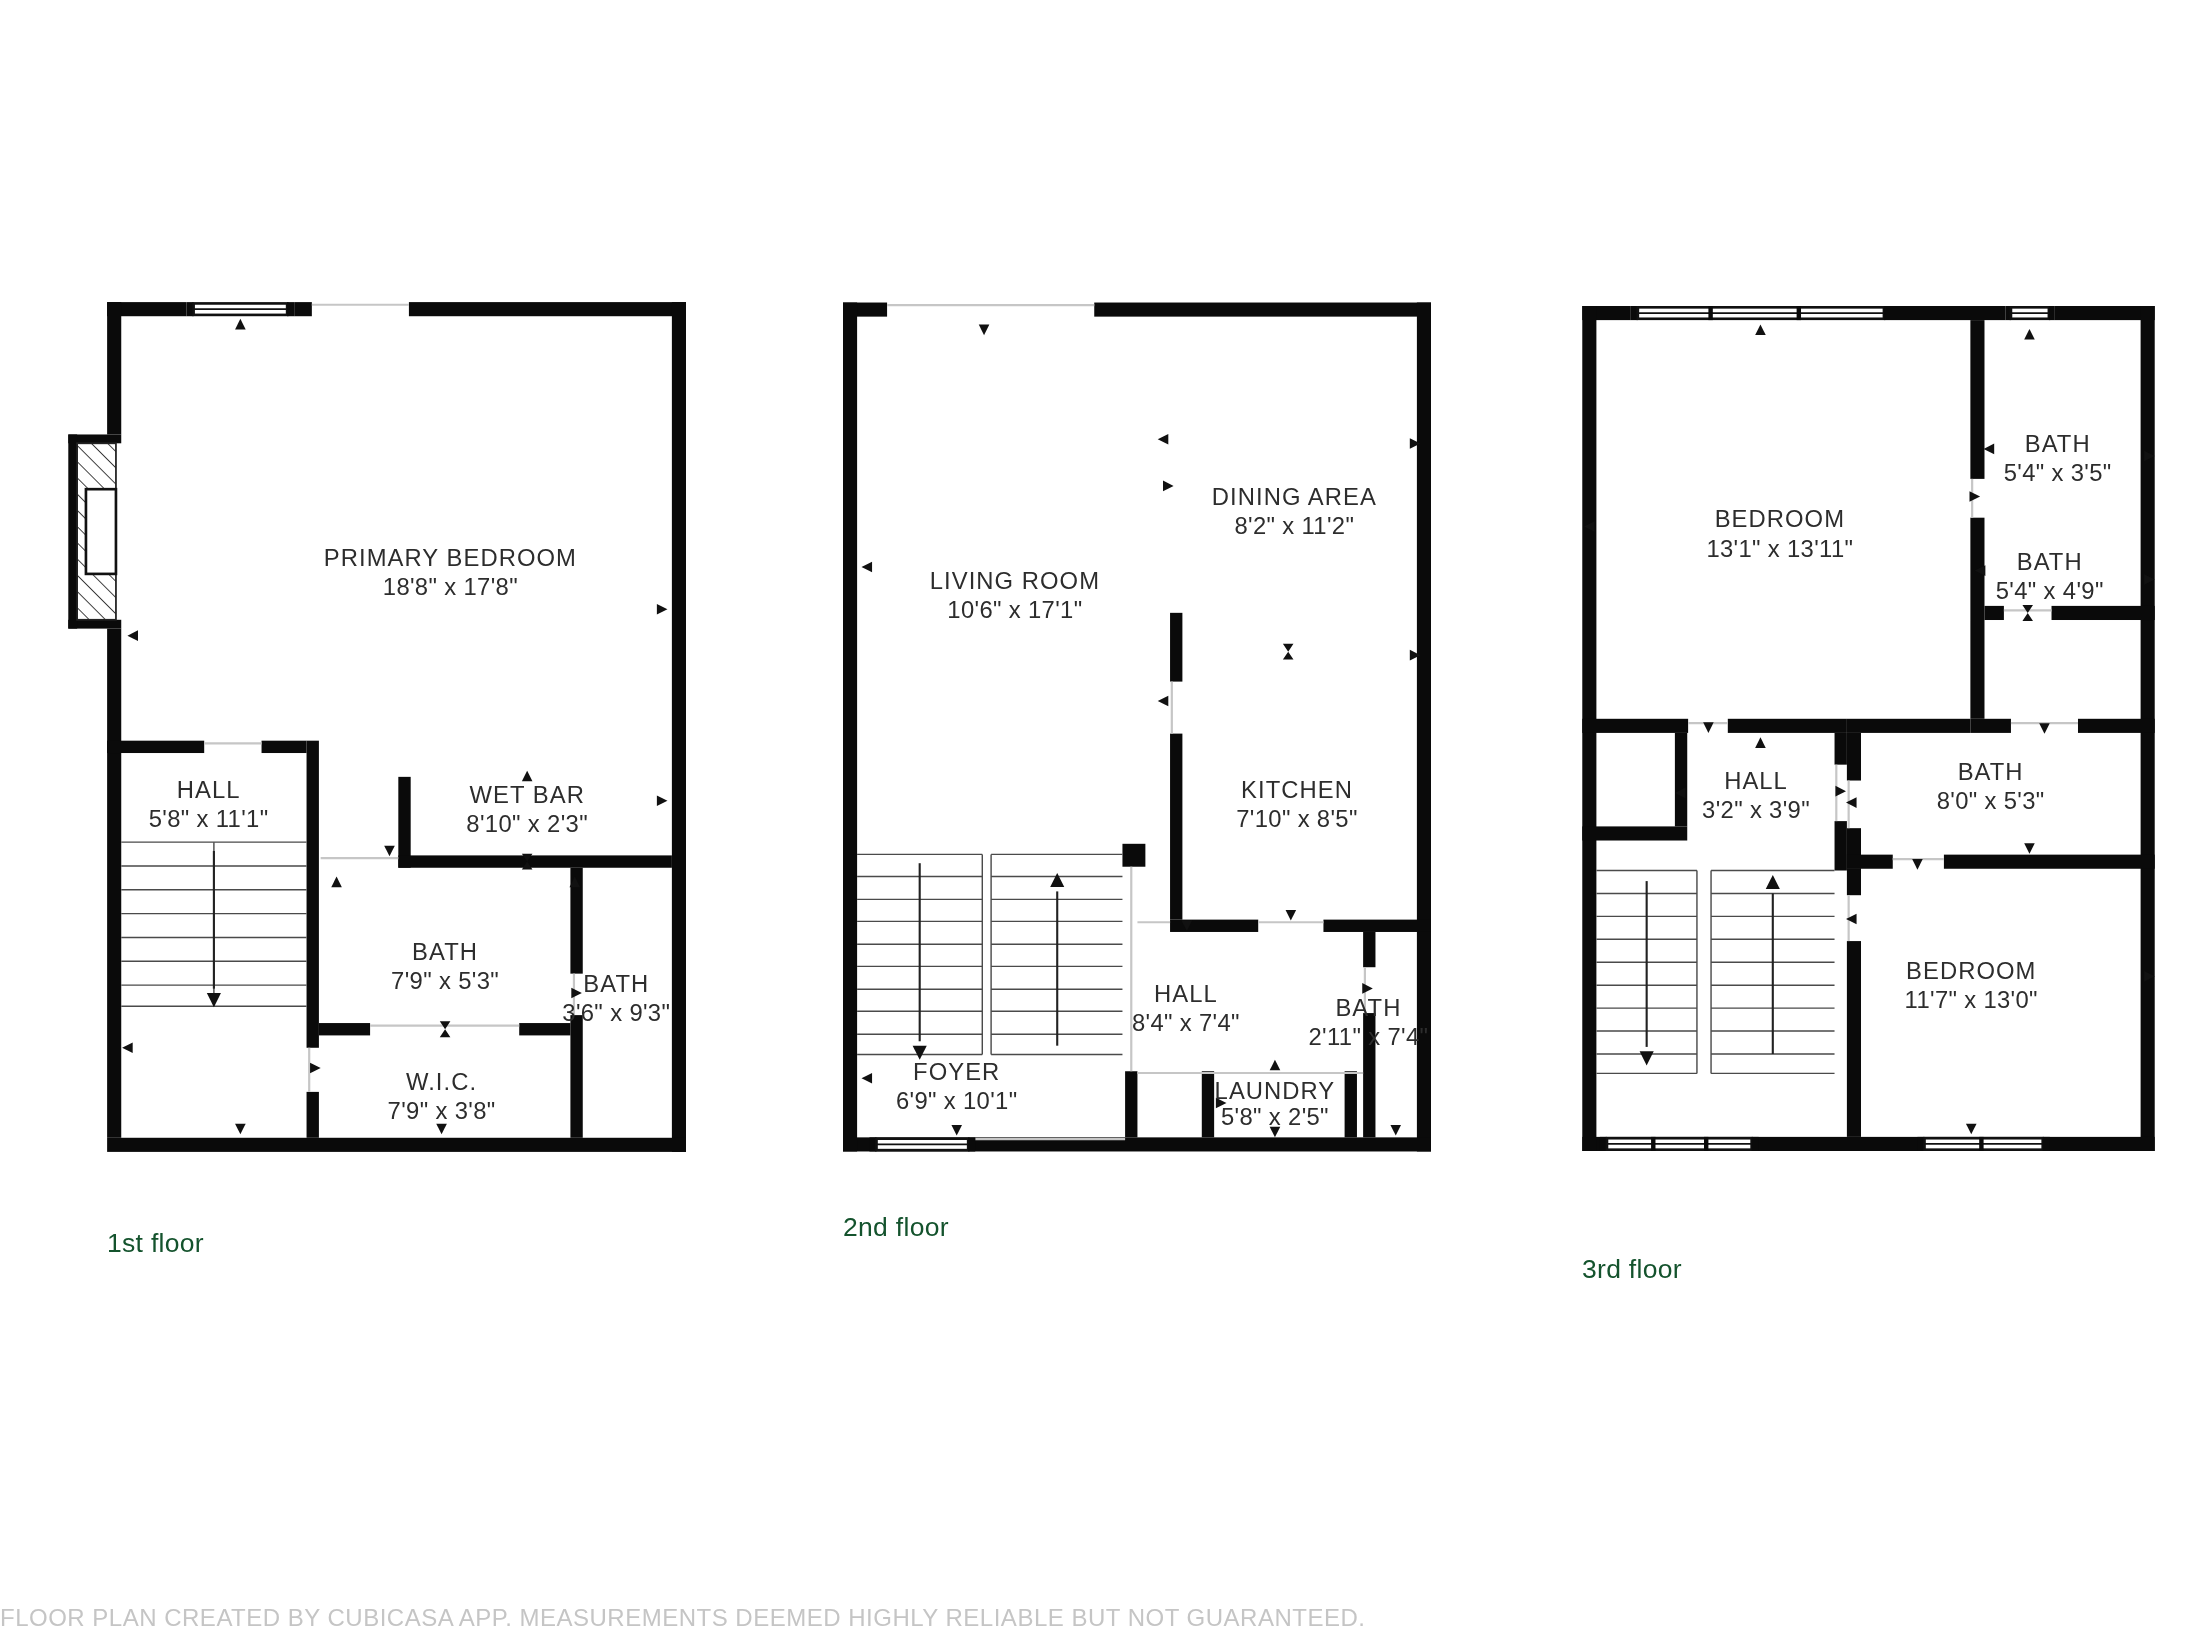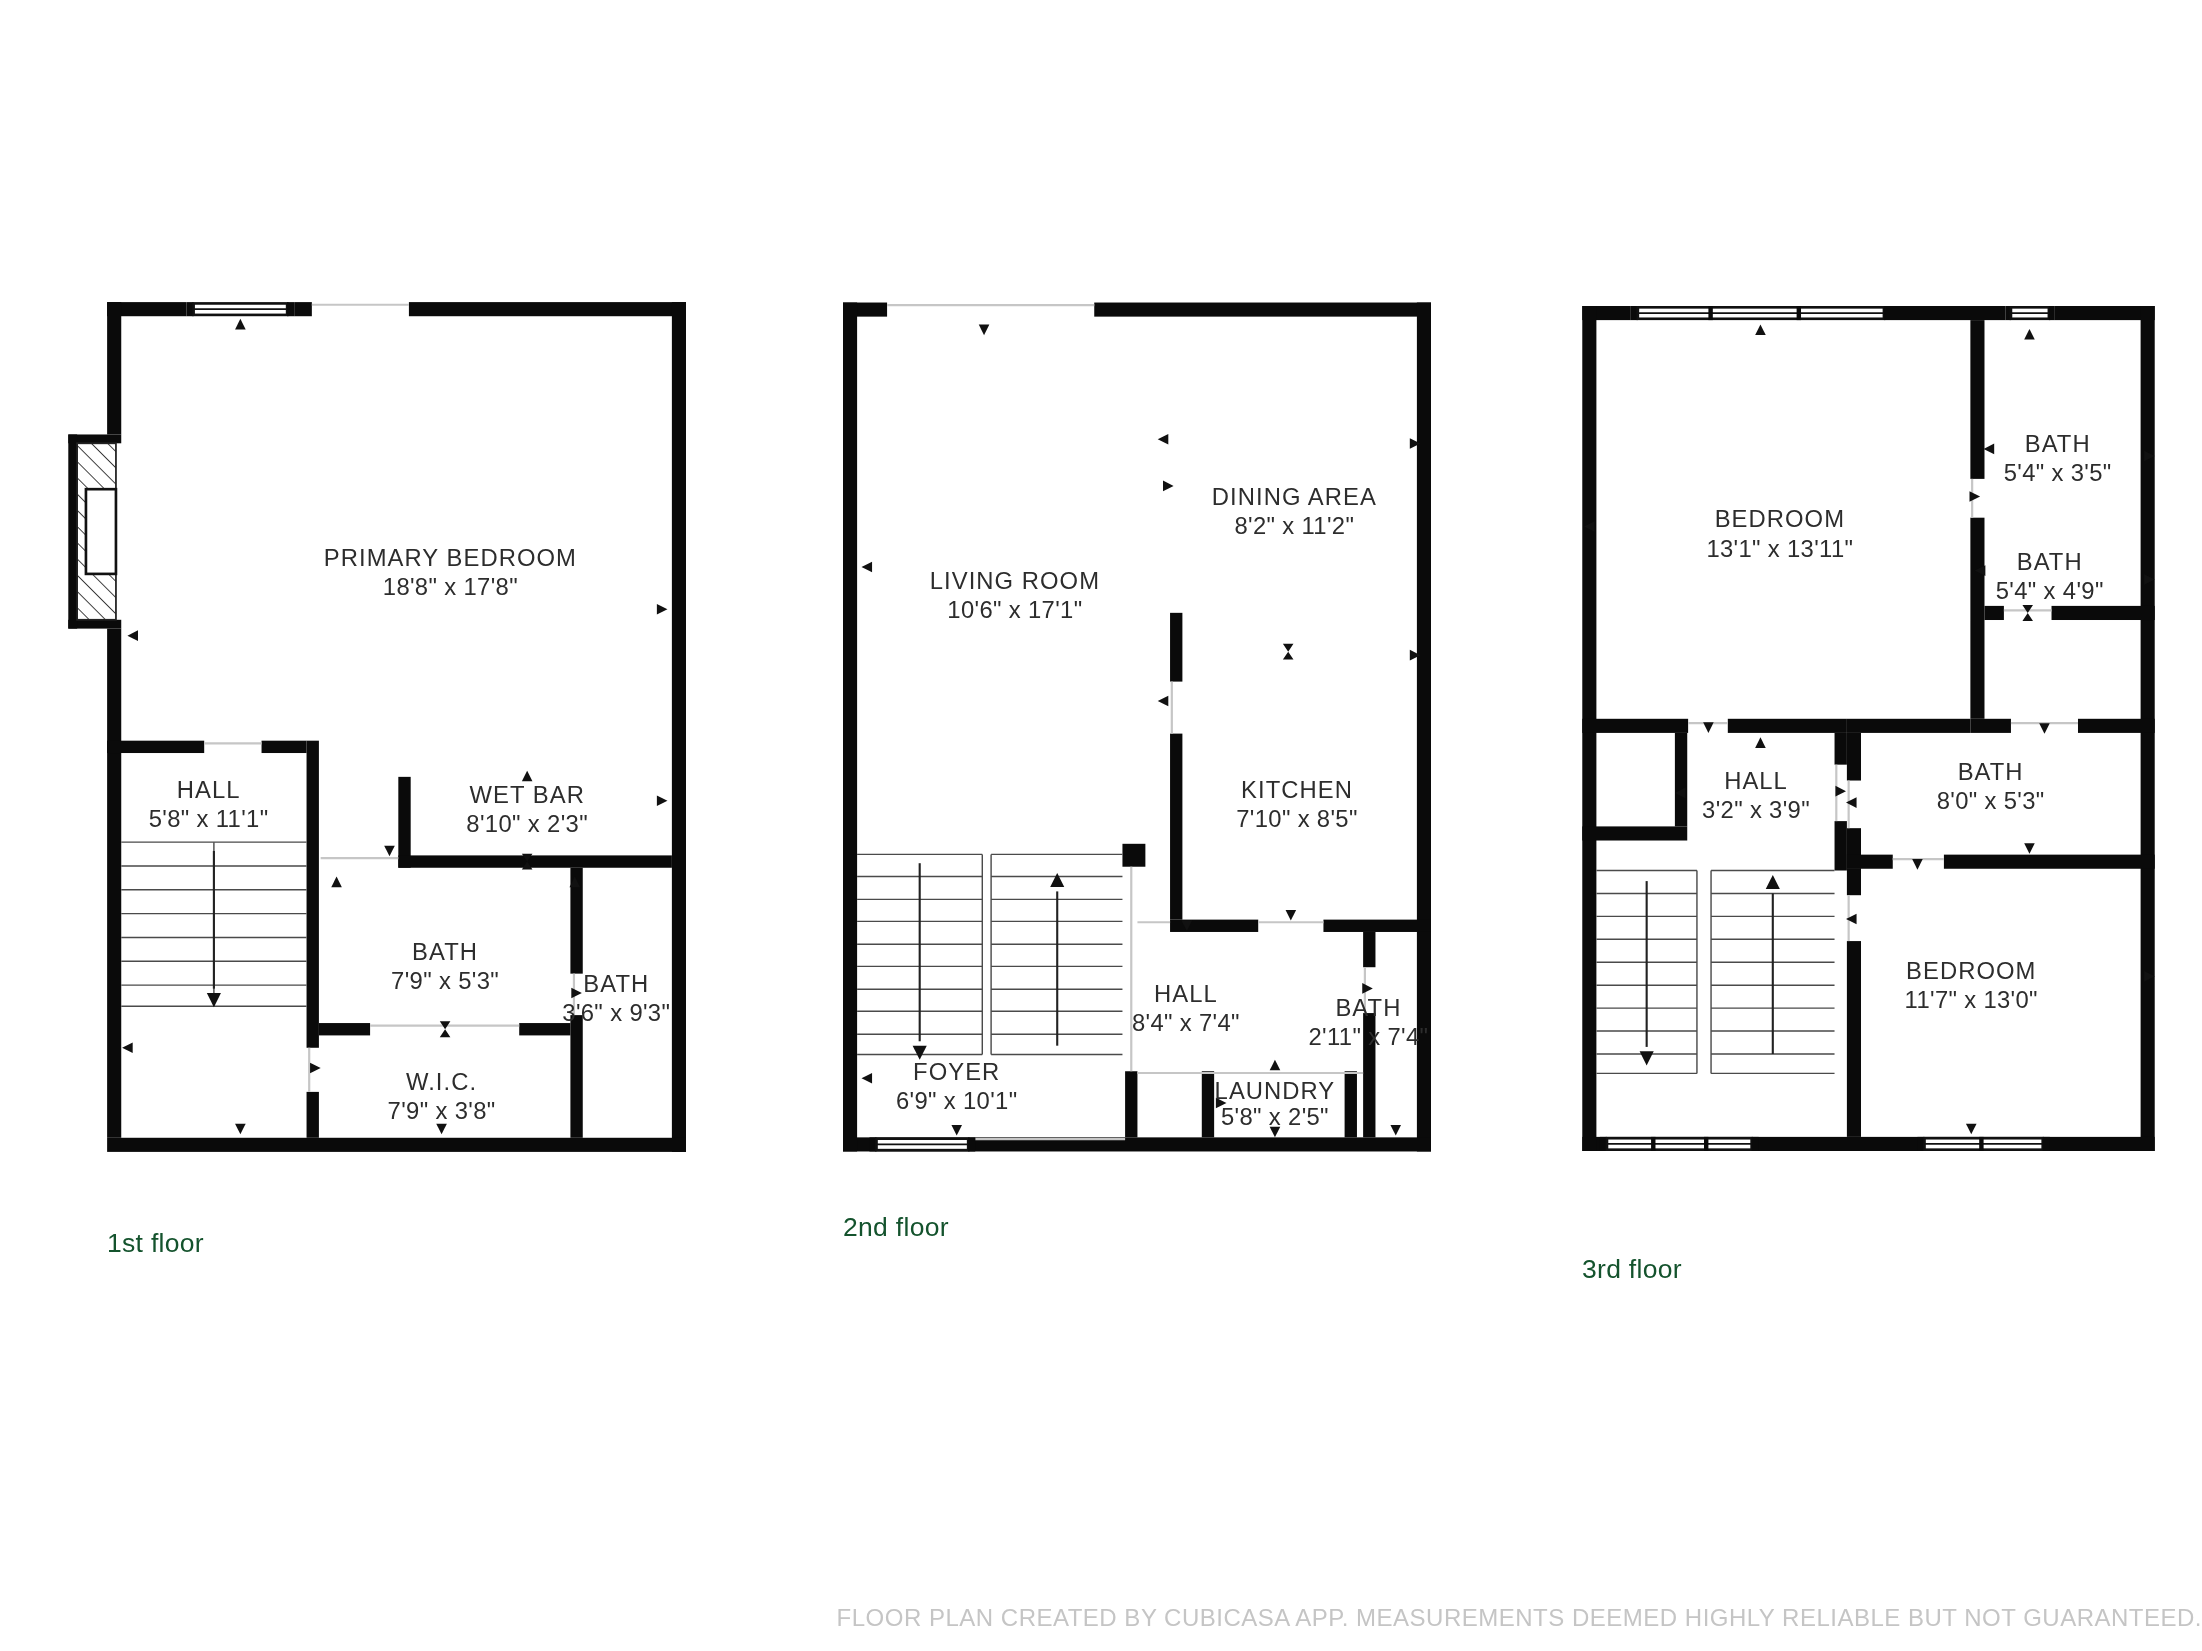--- a/index.html
+++ b/index.html
@@ -9,21 +9,21 @@
   .op{stroke:#c6c6c6;stroke-width:2.5;fill:none;}
   .tr{stroke:#4a4a4a;stroke-width:1.6;fill:none;}
   .rl{stroke:#4a4a4a;stroke-width:1.6;fill:none;}
   .sline{stroke:#222;stroke-width:2.4;fill:none;}
   .arr{fill:#111;}
   .winr{fill:#ffffff;stroke:#111;stroke-width:3;}
   .winl{stroke:#111;stroke-width:2;fill:none;}
   .rn{font-size:27px;fill:#2d2d2d;letter-spacing:1.2px;text-anchor:middle;}
   .rd{font-size:27px;fill:#2d2d2d;letter-spacing:0.4px;text-anchor:middle;}
   .floor-label{position:absolute;font-size:26.5px;color:#14532d;letter-spacing:0.3px;}
-  .footer{position:absolute;left:0;top:1604px;width:100%;text-align:right;font-size:24px;color:#c5c5c5;letter-spacing:0.5px;}
+  .footer{position:absolute;left:0;top:1604px;width:100%;text-align:left;font-size:24px;color:#c5c5c5;letter-spacing:0.5px;}
 </style>
 </head>
 <body>
 
 <svg class="floor-svg" style="left:63px;top:302px" width="623" height="850" viewBox="0 0 706 963">
   <defs>
     <pattern id="hatch" width="13" height="13" patternUnits="userSpaceOnUse" patternTransform="rotate(-45)">
       <rect width="13" height="13" fill="#ffffff"></rect>
       <line x1="0" y1="0" x2="0" y2="13" stroke="#2a2a2a" stroke-width="2"></line>
     </pattern>

